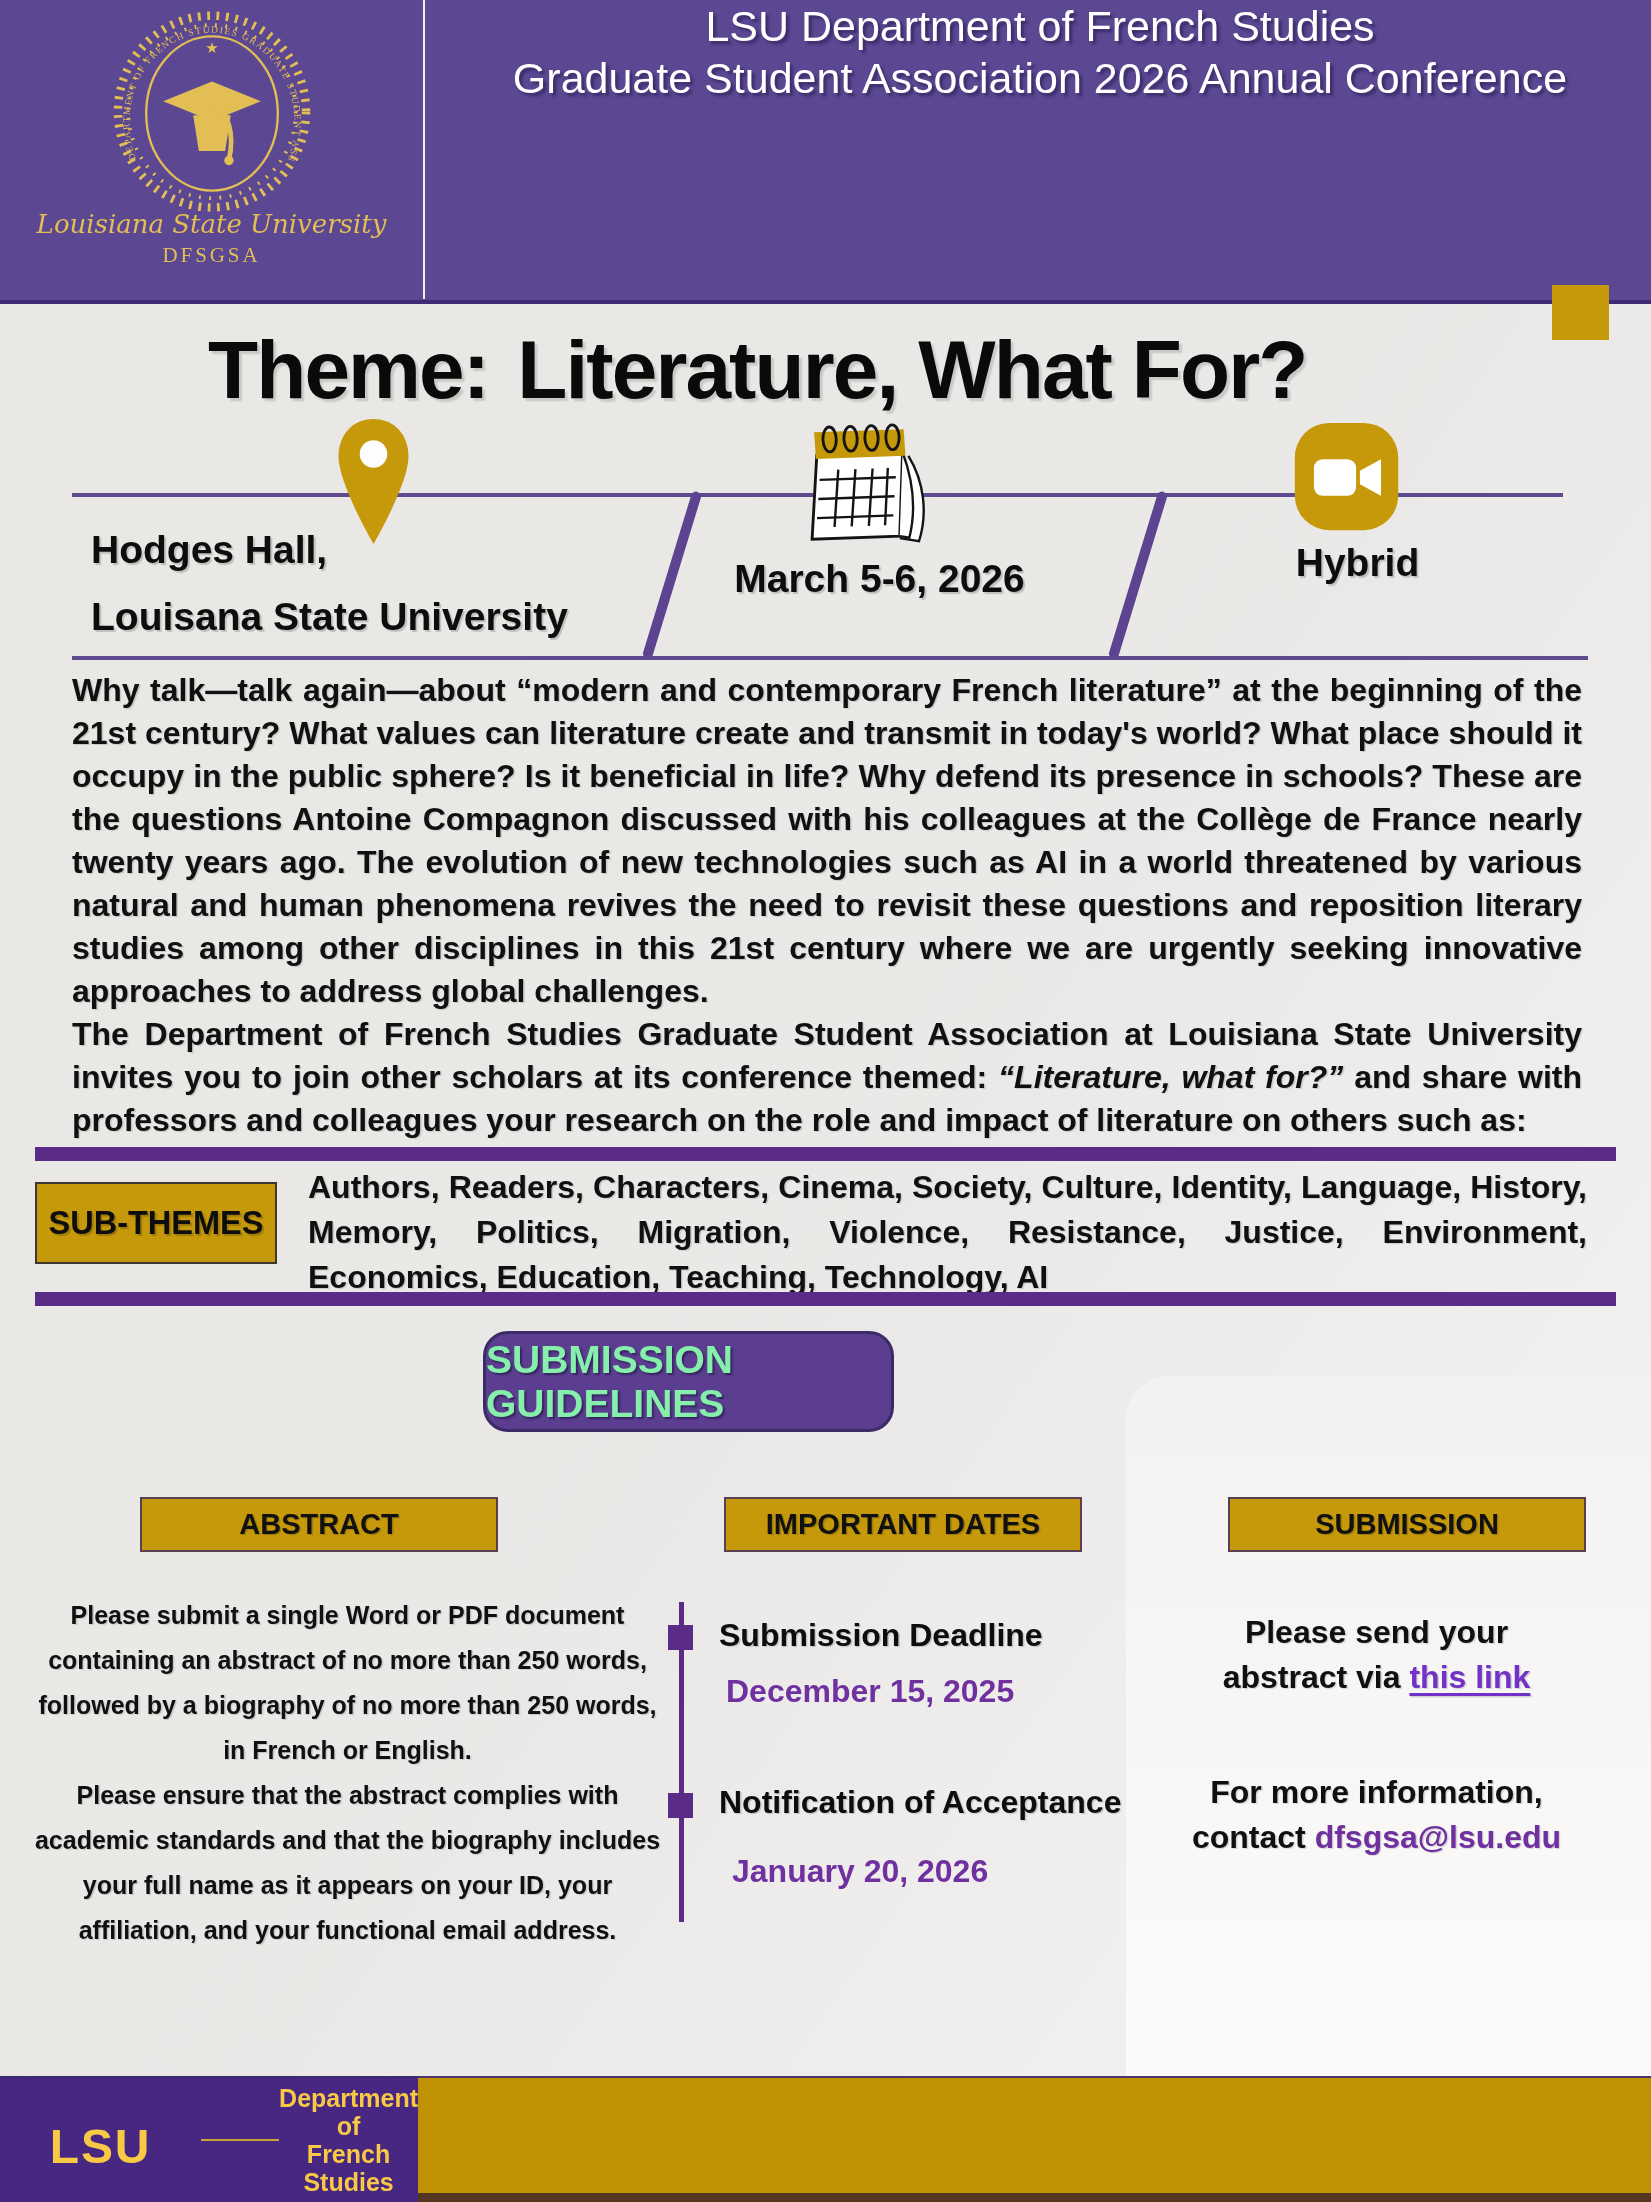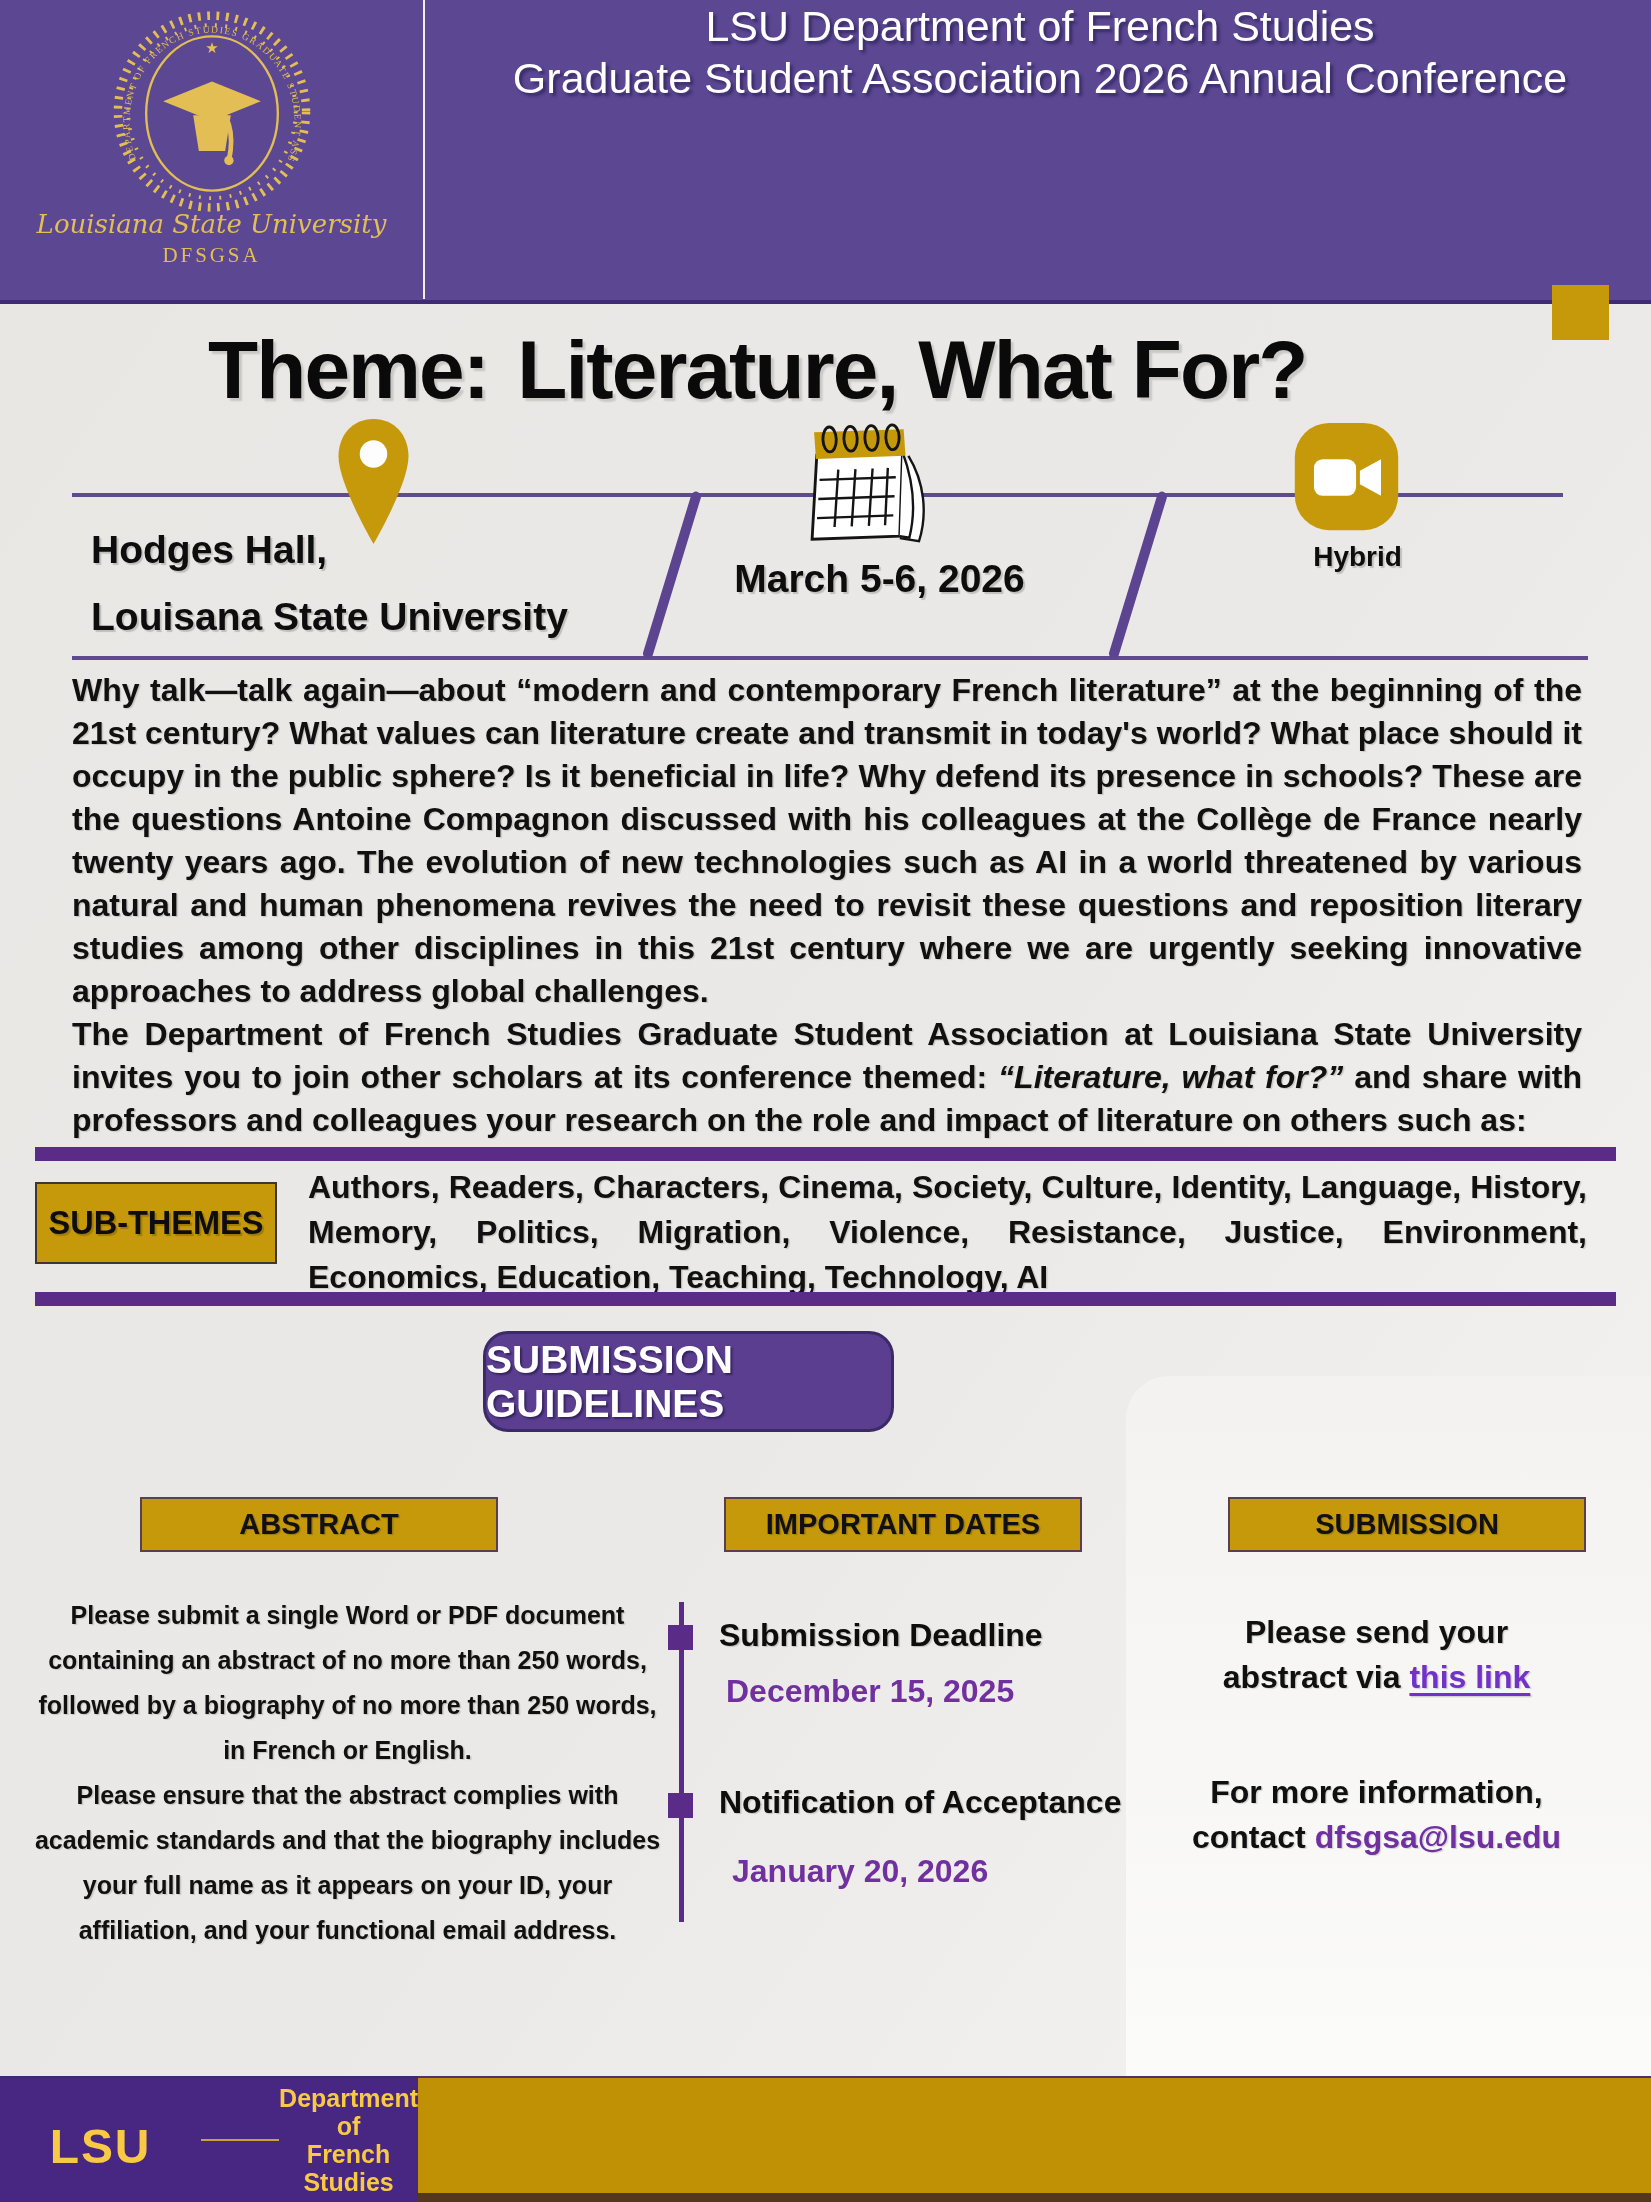--- a/index.html
+++ b/index.html
@@ -42,42 +42,42 @@
   .slash{position:absolute;width:9.6px;height:174px;background:var(--slash-purple);border-radius:4.8px;}
   .slash.s1{left:667px;top:488px;transform:rotate(17deg);}
   .slash.s2{left:1133px;top:488px;transform:rotate(17deg);}
   .icon{position:absolute;}
   .pin-icon{left:336px;top:419px;}
   .calendar-icon{left:791px;top:417px;}
   .video-icon{left:1289px;top:421px;}
   .info-text{position:absolute;font-weight:bold;color:#0d0d0d;text-shadow:1.9px 1.9px 1px rgba(0,0,0,.18);}
   .loc-text{left:91px;top:516px;font-size:39px;line-height:67px;}
   .date-text{left:669px;top:557px;width:421px;text-align:center;font-size:39px;}
-  .mode-text{left:1214px;top:541px;width:287px;text-align:center;font-size:28px;}
+  .mode-text{left:1214px;top:541px;width:287px;text-align:center;font-size:39px;}
 
   
   .intro{position:absolute;left:72px;top:669px;width:1510px;font-size:32px;font-weight:bold;
          line-height:43px;text-align:justify;color:#101010;text-shadow:1.4px 1.4px 1px rgba(0,0,0,.15);}
   .intro p{margin:0;}
   .theme-quote{font-style:italic;}
 
   
   .bar{position:absolute;left:35px;width:1581px;height:14.3px;background:var(--bar-purple);}
   .bar.b1{top:1147px;} .bar.b2{top:1292px;}
   .subthemes-box{position:absolute;left:35px;top:1182px;width:242px;height:82px;background:var(--gold);
          border:2.9px solid #3e3632;display:flex;align-items:center;justify-content:center;
          font-size:32.5px;font-weight:bold;color:#0d0d0d;text-shadow:1.9px 1.9px 1px rgba(0,0,0,.2);}
   .subthemes-text{position:absolute;left:308px;top:1165px;width:1279px;font-size:32px;font-weight:bold;
          line-height:45px;text-align:justify;color:#101010;text-shadow:1.4px 1.4px 1px rgba(0,0,0,.15);}
 
   
   .right-panel{position:absolute;left:1126px;top:1376px;width:526px;height:700px;
          background:linear-gradient(180deg,#f3f2f0,#fbfbfa);border-top-left-radius:43px;}
   .banner{position:absolute;left:483px;top:1331px;width:411px;height:101px;background:var(--banner-purple);
-         border:3.8px solid #3a2a66;border-radius:25px;color:#ffffff;font-size:39px;font-weight:bold;
+         border:3.8px solid #3a2a66;border-radius:25px;color:#86efac;font-size:39px;font-weight:bold;
          display:flex;align-items:center;justify-content:center;text-shadow:1.9px 1.9px 1.9px rgba(20,10,50,.5);}
   .col-head{position:absolute;top:1497px;width:358px;height:55px;background:var(--gold);
          border:2.9px solid #5a3e52;display:flex;align-items:center;justify-content:center;
          font-size:29px;font-weight:bold;color:#111;text-shadow:1.4px 1.4px 1px rgba(0,0,0,.2);}
   .col-head.abstract{left:140px;} .col-head.dates{left:724px;} .col-head.submission{left:1228px;}
   .abstract-body{position:absolute;left:29px;top:1593px;width:637px;text-align:center;font-size:25px;
          font-weight:bold;line-height:45px;color:#101010;text-shadow:1.4px 1.4px 1px rgba(0,0,0,.15);}
   .abstract-body p{margin:0;}
   .timeline{position:absolute;left:679px;top:1602px;width:4.8px;height:320px;background:var(--bar-purple);}
   .tl-bullet{position:absolute;width:25px;height:25px;background:var(--bar-purple);}

